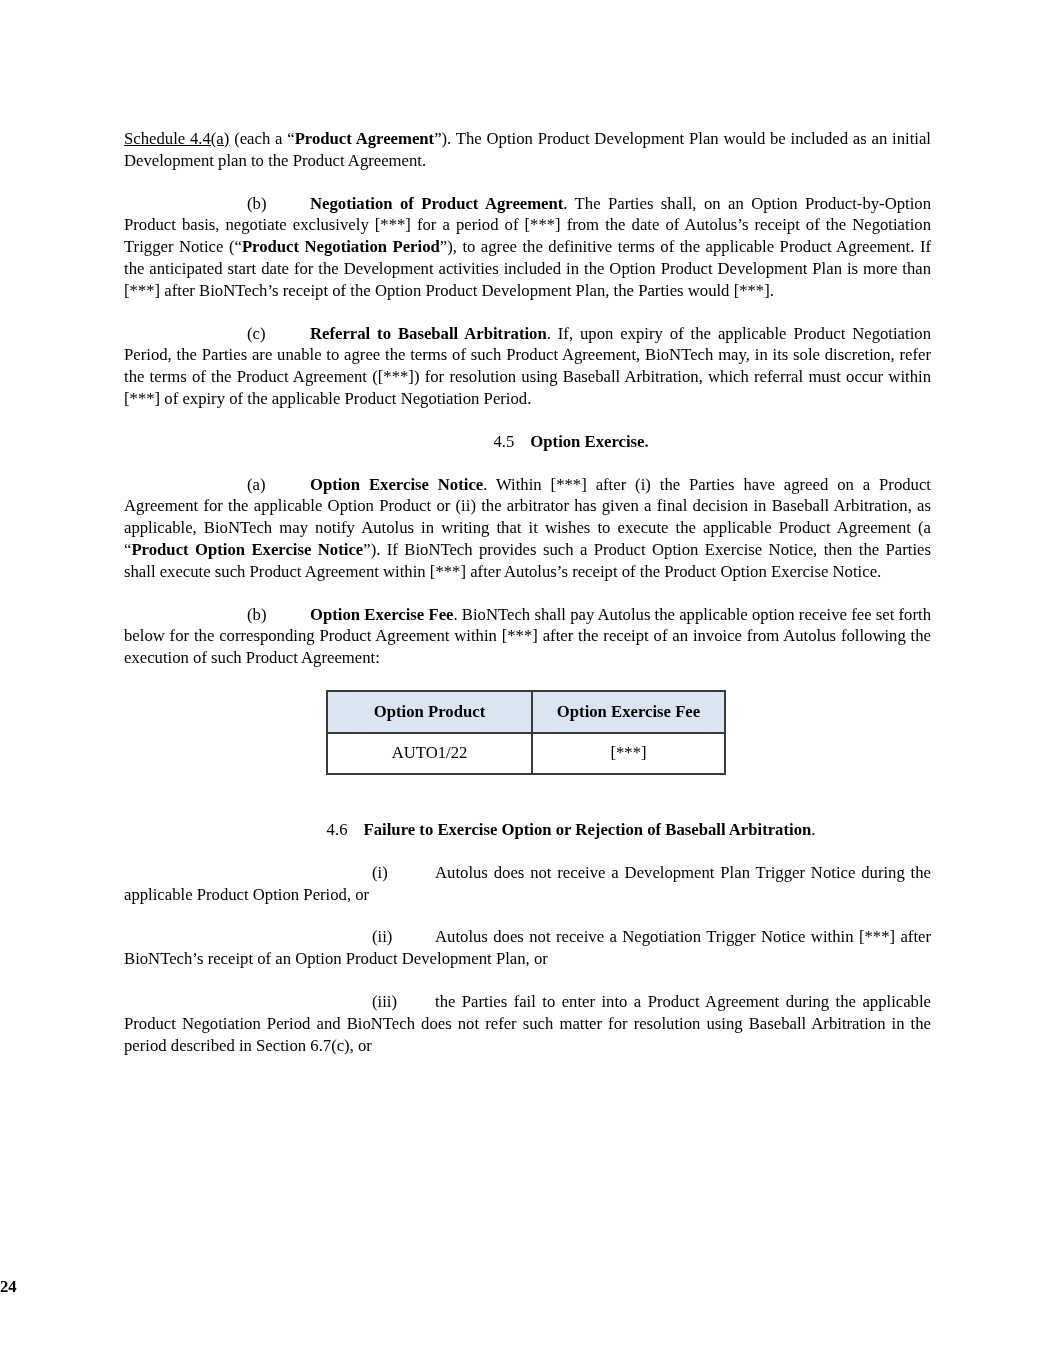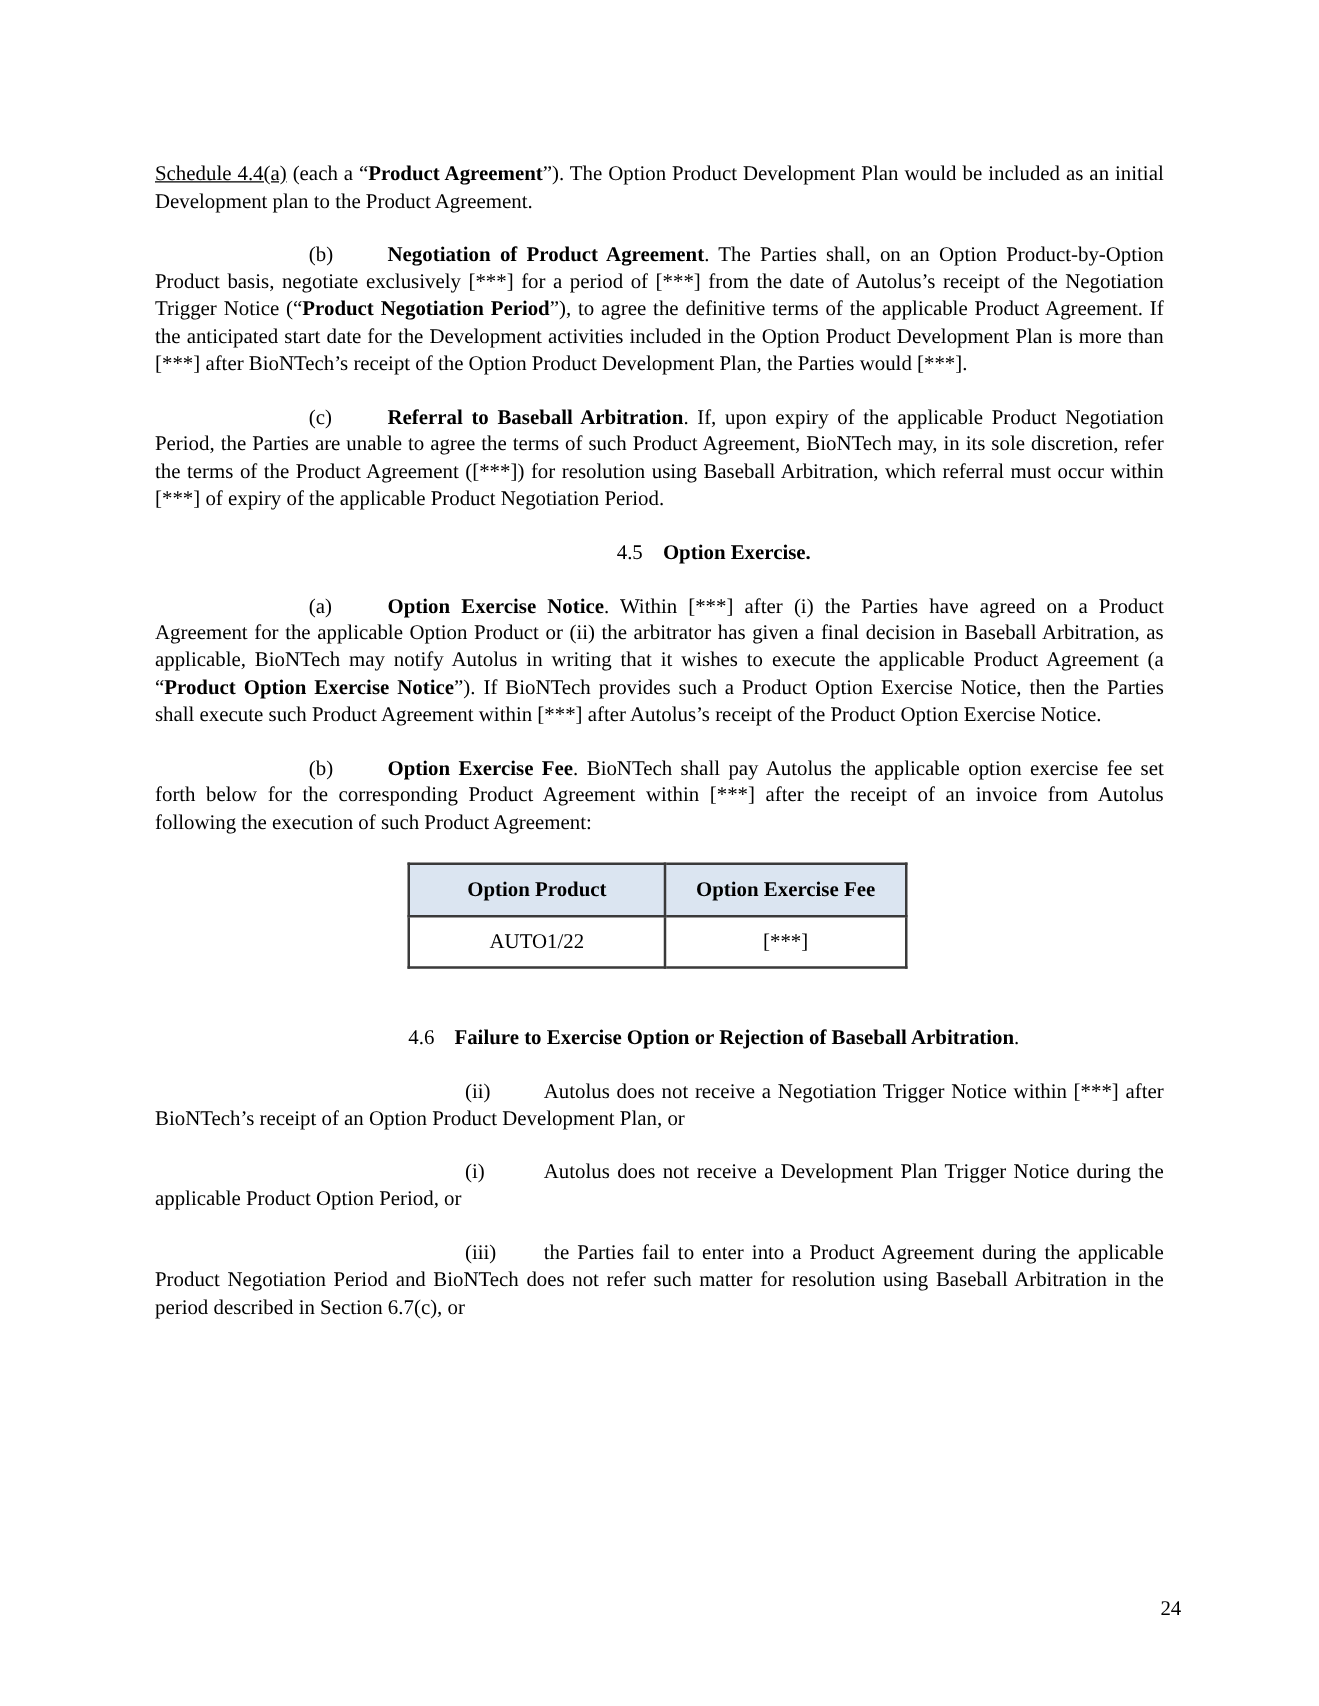--- a/index.html
+++ b/index.html
@@ -49,51 +49,52 @@
     height:40px;
     margin-top:31px;
   }
   table.fee-table th:first-child, table.fee-table td:first-child { width:203px; }
   table.fee-table th:last-child,  table.fee-table td:last-child  { width:191px; }
   table.fee-table td { height:39px; }
   .footer {
     position:absolute;
     top:1276px; left:0;
     width:100%;
-    text-align:right;
+    text-align:left;
     font-size:16.7px;
     line-height:21.8px;
+    font-weight:bold;
   }
 </style>
 </head>
 <body>
 
 <div class="page">
   <div class="doc-body">
       <p class="blk body"><span class="u">Schedule 4.4(a)</span><span> (each a “</span><span class="b">Product Agreement</span><span>”). The Option Product Development Plan would be included as an initial Development plan to the Product Agreement.</span></p>
       <p class="blk sub"><span class="marker m-sub">(b)</span><span class="b">Negotiation of Product Agreement</span><span>. The Parties shall, on an Option Product-by-Option Product basis, negotiate exclusively [***] for a period of [***] from the date of Autolus’s receipt of the Negotiation Trigger Notice (“</span><span class="b">Product Negotiation Period</span><span>”), to agree the definitive terms of the applicable Product Agreement. If the anticipated start date for the Development activities included in the Option Product Development Plan is more than [***] after BioNTech’s receipt of the Option Product Development Plan, the Parties would [***].</span></p>
       <p class="blk sub"><span class="marker m-sub">(c)</span><span class="b">Referral to Baseball Arbitration</span><span>. If, upon expiry of the applicable Product Negotiation Period, the Parties are unable to agree the terms of such Product Agreement, BioNTech may, in its sole discretion, refer the terms of the Product Agreement ([***]) for resolution using Baseball Arbitration, which referral must occur within [***] of expiry of the applicable Product Negotiation Period.</span></p>
       <p class="blk section"><span class="marker m-section">4.5</span><span class="b">Option Exercise.</span></p>
       <p class="blk sub"><span class="marker m-sub">(a)</span><span class="b">Option Exercise Notice</span><span>. Within [***] after (i) the Parties have agreed on a Product Agreement for the applicable Option Product or (ii) the arbitrator has given a final decision in Baseball Arbitration, as applicable, BioNTech may notify Autolus in writing that it wishes to execute the applicable Product Agreement (a “</span><span class="b">Product Option Exercise Notice</span><span>”). If BioNTech provides such a Product Option Exercise Notice, then the Parties shall execute such Product Agreement within [***] after Autolus’s receipt of the Product Option Exercise Notice.</span></p>
-      <p class="blk sub"><span class="marker m-sub">(b)</span><span class="b">Option Exercise Fee</span><span>. BioNTech shall pay Autolus the applicable option exercise fee set forth below for the corresponding Product Agreement within [***] after the receipt of an invoice from Autolus following the execution of such Product Agreement:</span></p>
+      <p class="blk sub"><span class="marker m-sub">(b)</span><span class="b">Option Exercise Fee</span><span>. BioNTech shall pay Autolus the applicable option receive fee set forth below for the corresponding Product Agreement within [***] after the receipt of an invoice from Autolus following the execution of such Product Agreement:</span></p>
       <table class="fee-table">
         <thead>
           <tr>
             <th>Option Product</th>
             <th>Option Exercise Fee</th>
           </tr>
         </thead>
         <tbody>
           <tr>
             <td>AUTO1/22</td>
             <td>[***]</td>
           </tr>
         </tbody>
       </table>
       <p class="blk section"><span class="marker m-section">4.6</span><span class="b">Failure to Exercise Option or Rejection of Baseball Arbitration</span><span>.</span></p>
+      <p class="blk roman"><span class="marker m-roman">(i)</span><span>Autolus does not receive a Development Plan Trigger Notice during the applicable Product Option Period, or</span></p>
       <p class="blk roman"><span class="marker m-roman">(ii)</span><span>Autolus does not receive a Negotiation Trigger Notice within [***] after BioNTech’s receipt of an Option Product Development Plan, or</span></p>
-      <p class="blk roman"><span class="marker m-roman">(i)</span><span>Autolus does not receive a Development Plan Trigger Notice during the applicable Product Option Period, or</span></p>
       <p class="blk roman"><span class="marker m-roman">(iii)</span><span>the Parties fail to enter into a Product Agreement during the applicable Product Negotiation Period and BioNTech does not refer such matter for resolution using Baseball Arbitration in the period described in Section 6.7(c), or</span></p>
     </div>
   <div class="footer">
     <span>24</span>
   </div>
 </div>
 
 </body></html>

